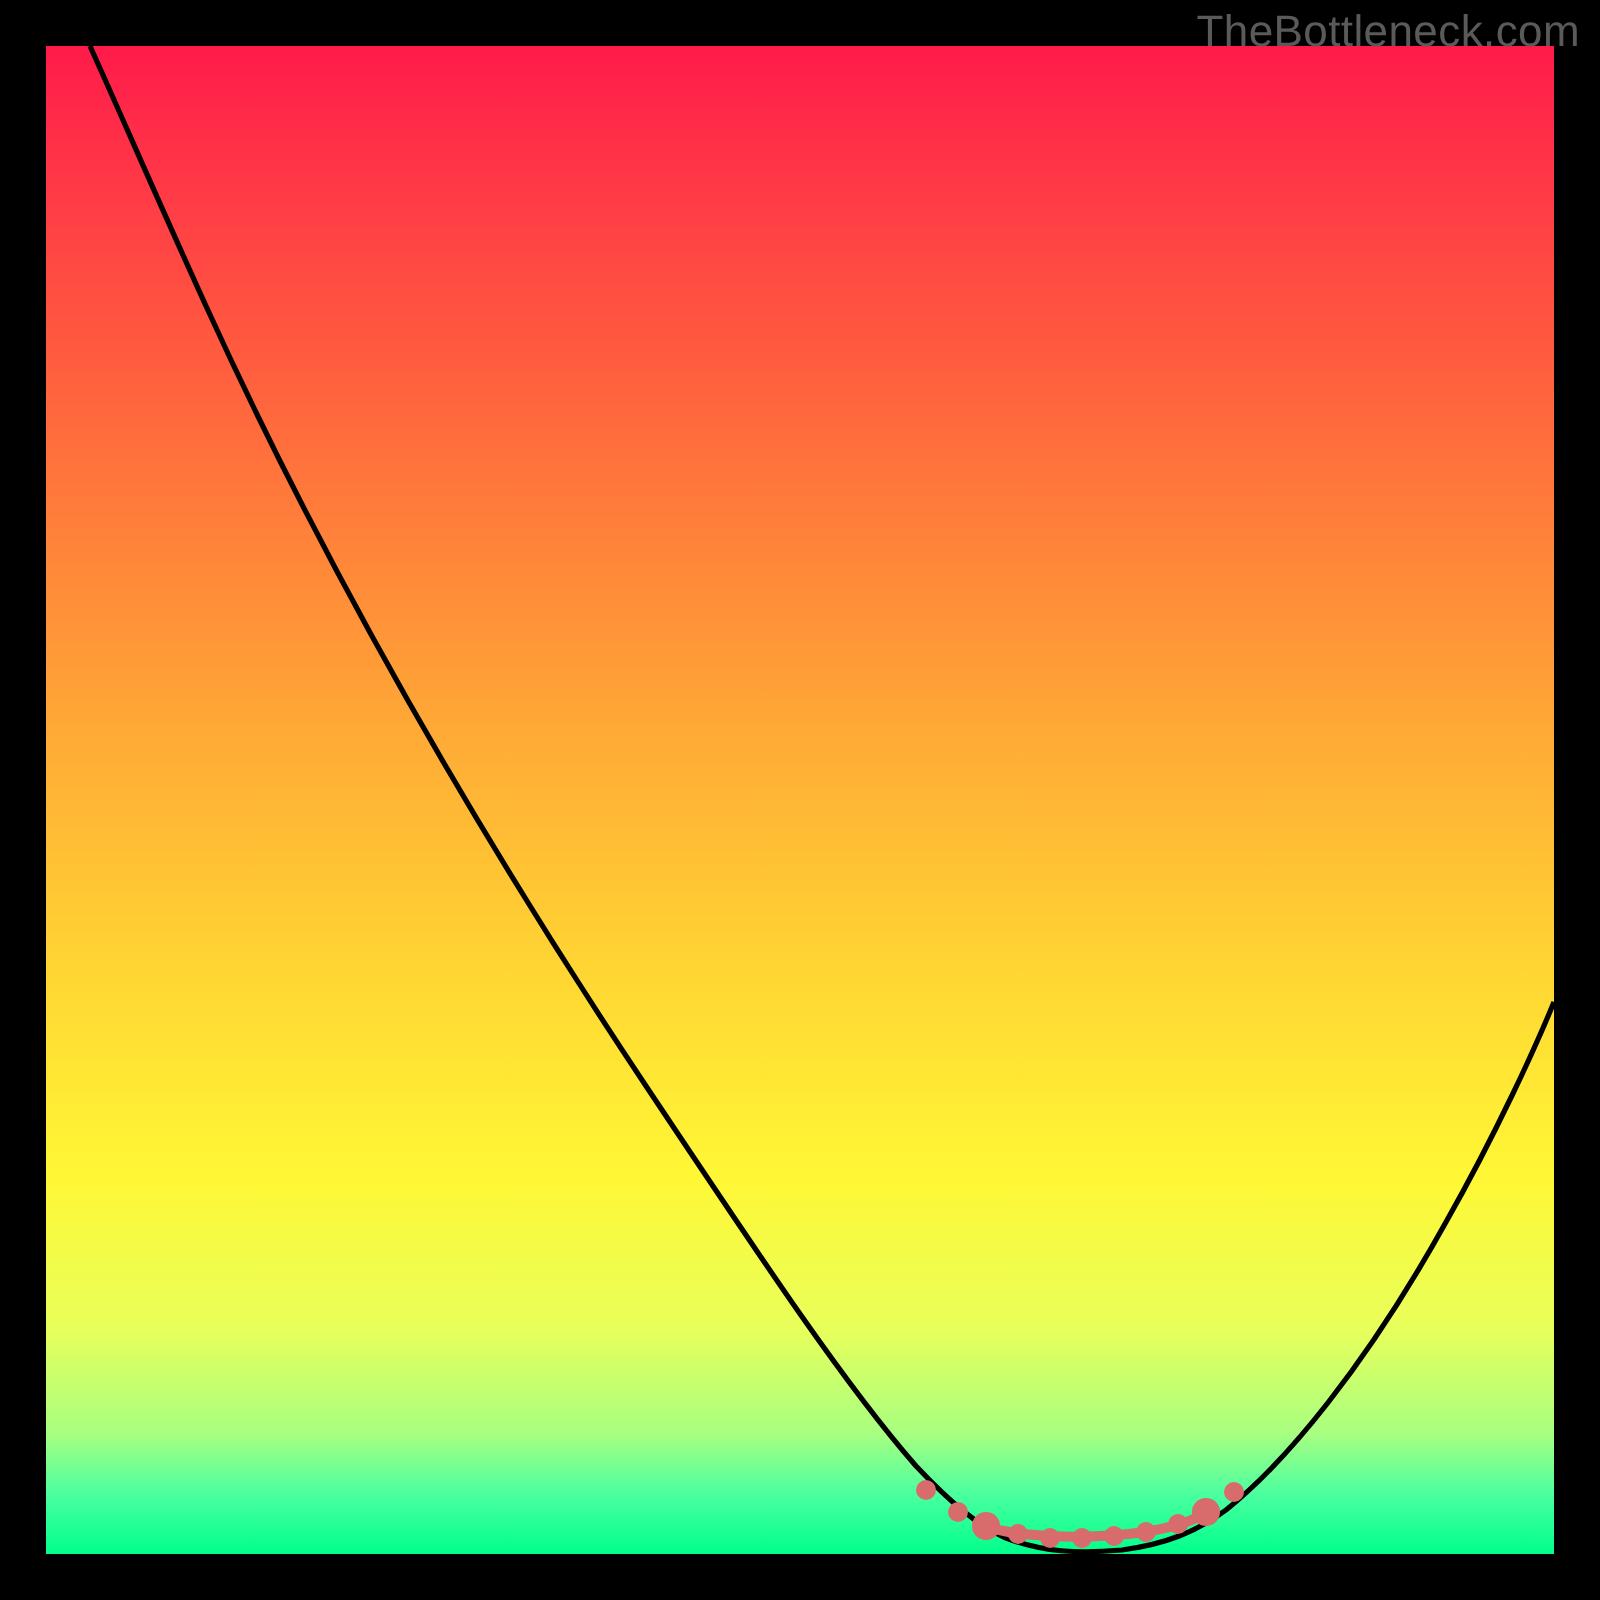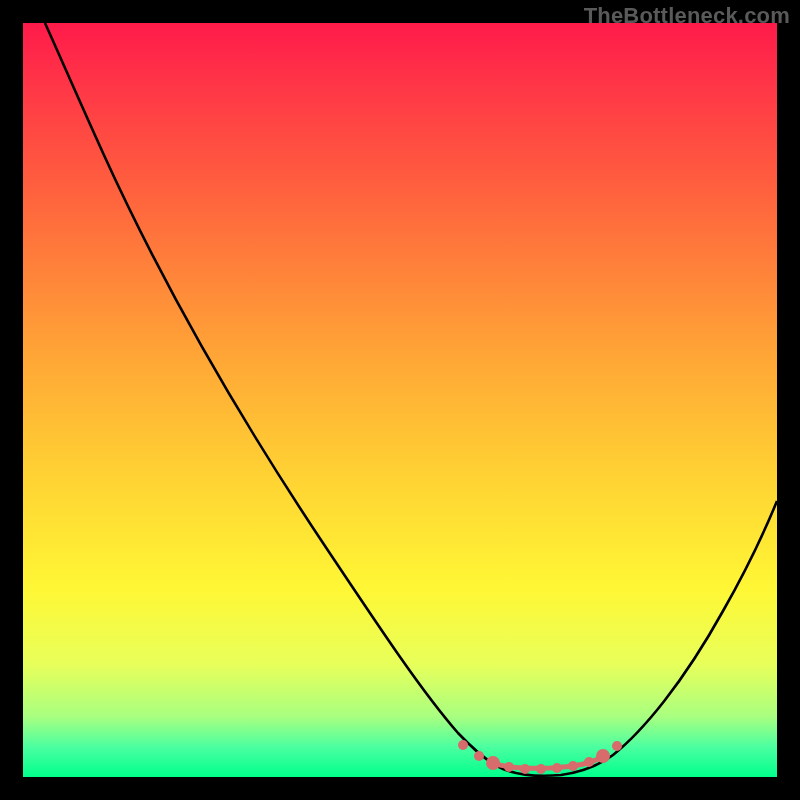--- a/index.html
+++ b/index.html
@@ -28,21 +28,21 @@
       #e8ff5a 85%,
       #a8ff80 92%,
       #4cffa0 96%,
       #00ff8c 100%);
   }
   .watermark {
     position: absolute;
     top: 3px;
     right: 10px;
     font-size: 22px;
-    font-weight: 700;
+    font-weight: 400;
     color: #5a5a5a;
     letter-spacing: 0.2px;
     margin-left: 24px;
   }
   svg.curve {
     position: absolute;
     left: 0;
     top: 0;
     width: 754px;
     height: 754px;

